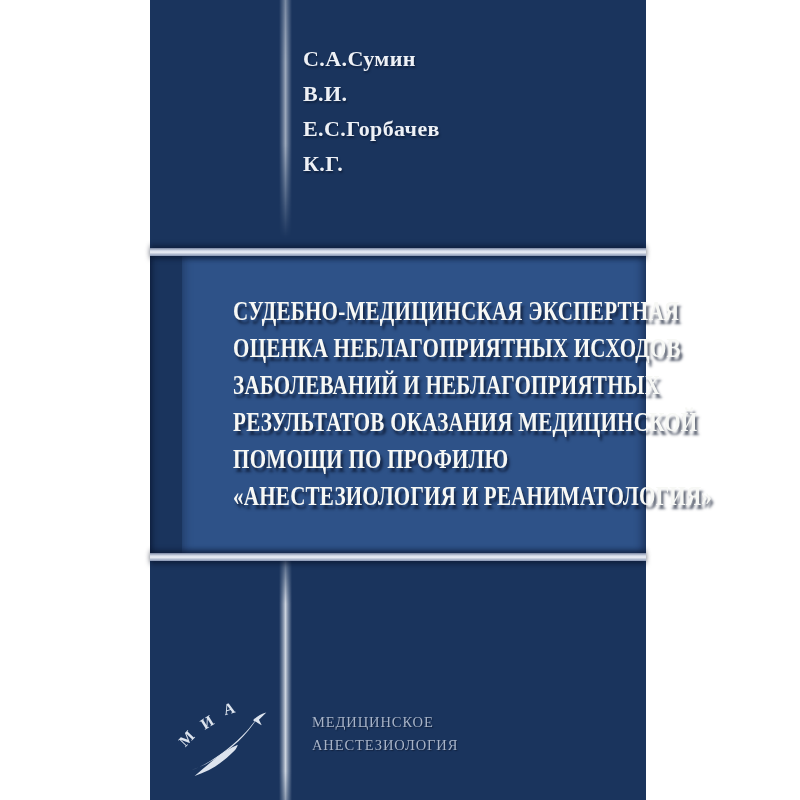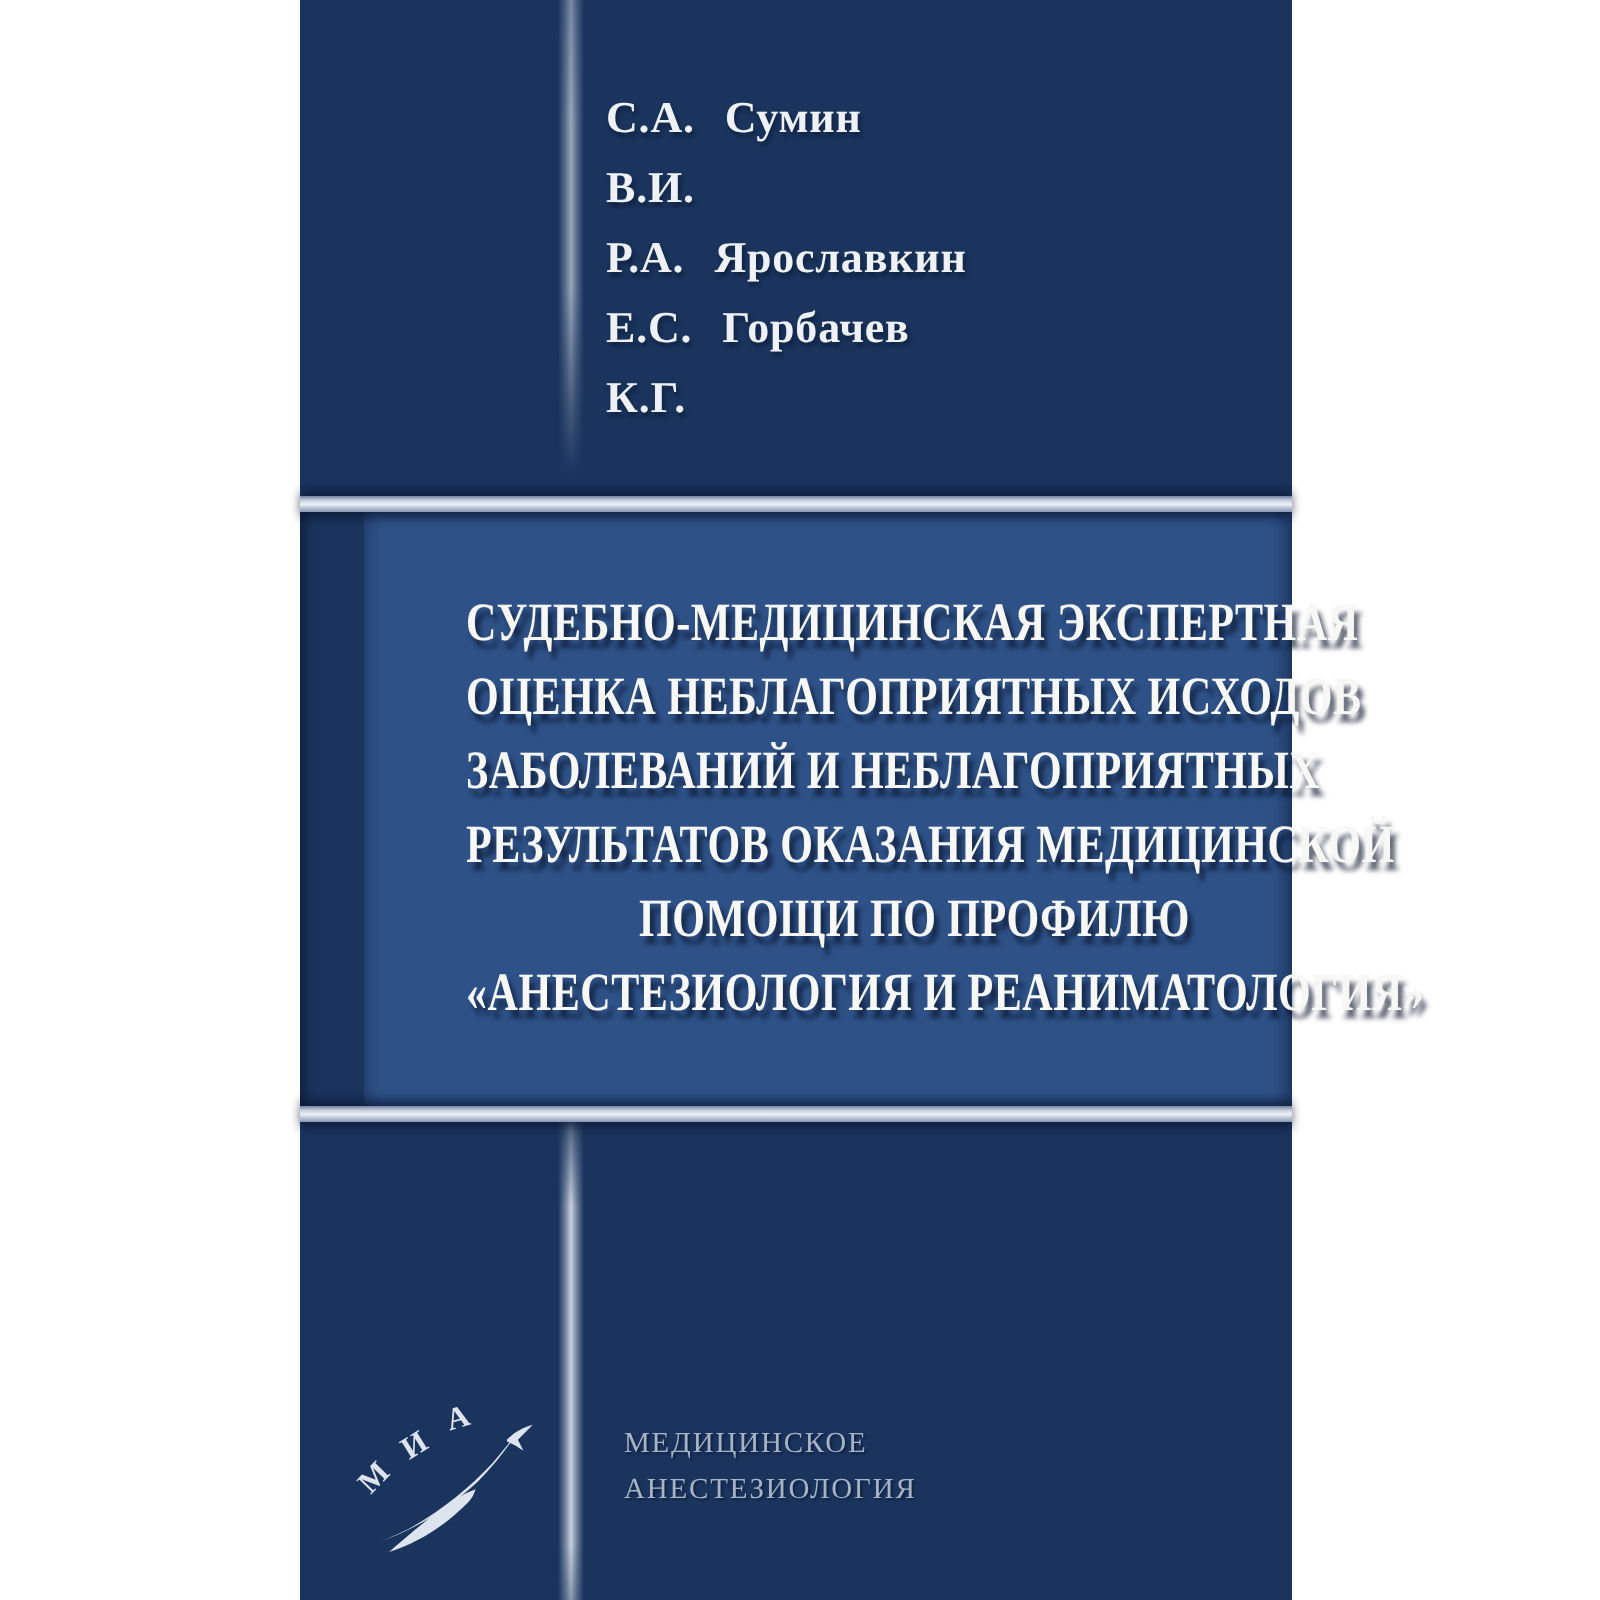--- a/index.html
+++ b/index.html
@@ -93,28 +93,28 @@
   .author-line {
     display: flex;
     color: var(--author-text, #eef1f6);
     font-weight: bold;
     font-size: 22px;
     line-height: 35px;
     letter-spacing: .4px;
     text-shadow: 1px 2px 2px rgba(8,18,40,.55);
     white-space: nowrap;
   }
-  .author-line .initials { margin-right: 15px; }
+  .author-line .initials { }
   .title-panel {
     height: 297px;
     background: var(--panel-blue, #2e5288);
     box-shadow: inset -6px 0 9px -3px rgba(8,16,40,.5),
                 inset 5px 0 8px -3px rgba(8,16,40,.35);
     padding-top: 37px;
-    text-align: right;
+    text-align: left;
     overflow: visible;
     margin-left: 32px;
   }
   .title-line {
     color: var(--title-text, #f7f8f5);
     font-weight: bold;
     font-size: 27px;
     line-height: 37px;
     letter-spacing: .3px;
     white-space: nowrap;
@@ -158,24 +158,20 @@
       <div class="spine-stripe stripe-top"></div>
       <div class="authors">
         <div class="author-line">
           <span class="initials">С.А.</span>
           <span class="surname">Сумин</span>
         </div>
         <div class="author-line">
           <span class="initials">В.И.</span>
         </div>
         <div class="author-line">
-          <span class="initials">Р.А.</span>
-          <span class="surname">Ярославкин</span>
-        </div>
-        <div class="author-line">
           <span class="initials">Е.С.</span>
           <span class="surname">Горбачев</span>
         </div>
         <div class="author-line">
           <span class="initials">К.Г.</span>
         </div>
       </div>
     </div>
 
     <div class="divider"></div>

